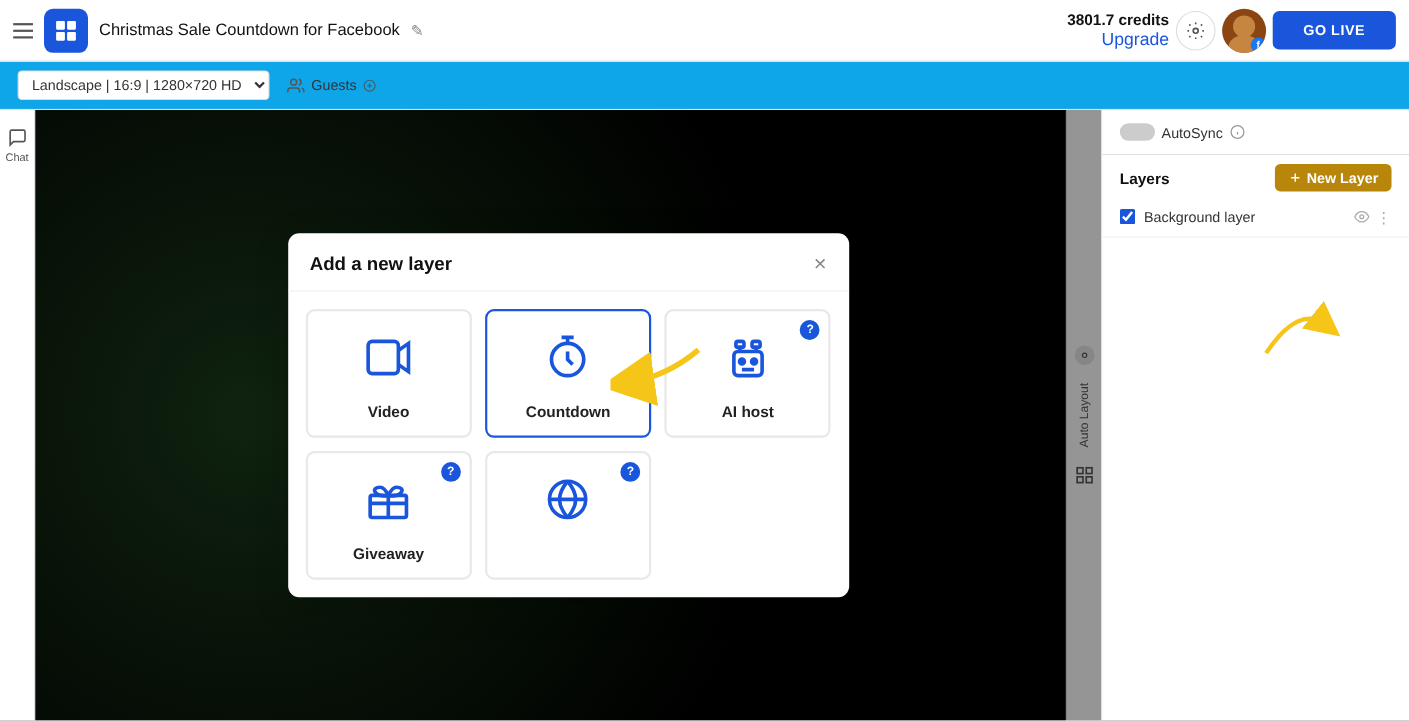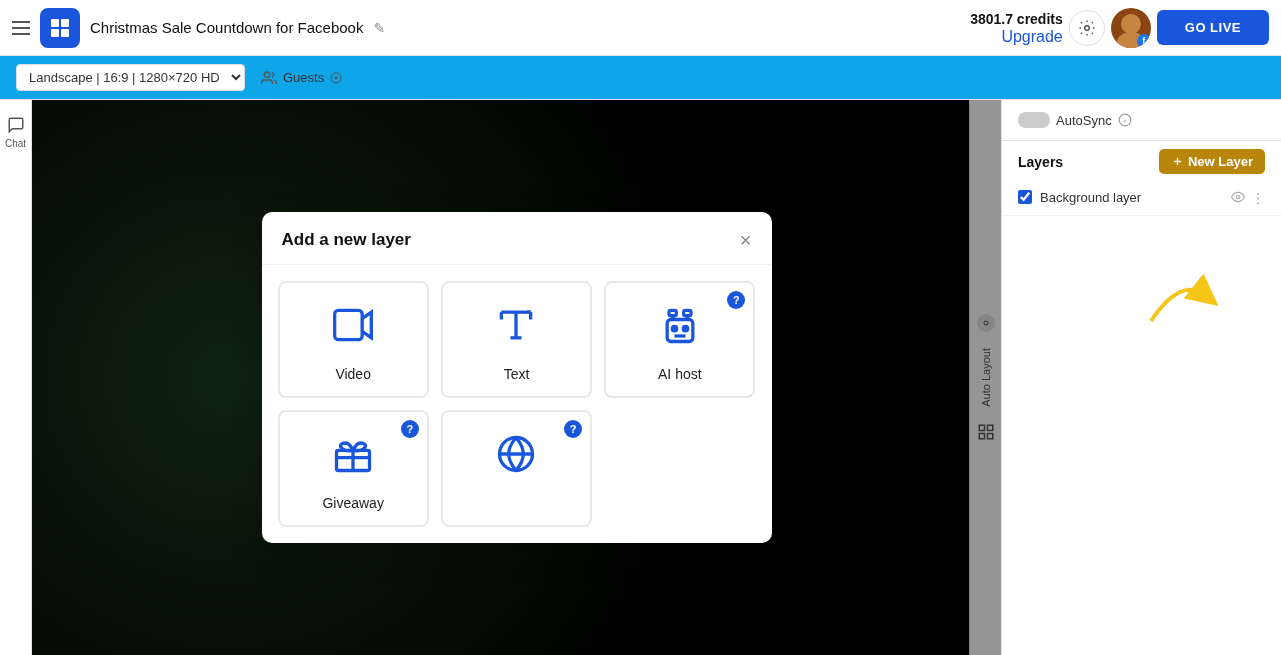--- a/index.html
+++ b/index.html
@@ -94,21 +94,21 @@
       display: grid; grid-template-columns: repeat(3, 1fr);
       gap: 12px; padding: 16px;
     }
     .layer-card {
       border: 2px solid #e8e8e8; border-radius: 8px; padding: 20px 12px 14px;
       display: flex; flex-direction: column; align-items: center; gap: 10px;
       cursor: pointer; position: relative; transition: border-color 0.15s;
     }
     .layer-card.selected { border-color: #1a56db; border-width: 2px; }
     .layer-card .card-icon { font-size: 36px; color: #1a56db; }
-    .layer-card .card-label { font-size: 14px; font-weight: 400; color: #222; }
+    .layer-card .card-label { font-size: 14px; font-weight: 700; color: #222; }
     .badge-question {
       position: absolute; top: 8px; right: 8px;
       width: 18px; height: 18px; background: #1a56db; border-radius: 50%;
       color: #fff; font-size: 11px; font-weight: 700;
       display: flex; align-items: center; justify-content: center;
     }
     
     .new-layer-arrow {
       position: absolute; top: 125px; right: 60px;
       pointer-events: none;
@@ -198,32 +198,38 @@
         <div class="modal-grid" id="modal-grid">
 
         <div class="layer-card">
 
     <div class="card-icon"><svg width="44" height="44" viewBox="0 0 24 24" fill="none" stroke="#1a56db" stroke-width="1.8">
                   <rect x="2" y="4" width="15" height="16" rx="2"></rect>
                   <polyline points="17 8.5 22 5 22 19 17 15.5"></polyline>
                 </svg></div>
     <span class="card-label">Video</span>
   </div>
-            <div class="layer-card">
-
-    <div class="card-icon"><svg width="44" height="44" viewBox="0 0 24 24" fill="none" stroke="#1a56db" stroke-width="1.8">
-                  <line x1="4" y1="5" x2="20" y2="5"></line>
-                  <line x1="12" y1="5" x2="12" y2="19"></line>
-                  <polyline points="9 19 15 19"></polyline>
-                  <line x1="20" y1="5" x2="20" y2="9"></line>
-                  <polyline points="20 5 18 5"></polyline>
-                  <line x1="4" y1="5" x2="4" y2="9"></line>
-                </svg></div>
-    <span class="card-label">Text</span>
-  </div>
+            <div class="layer-card selected" style="position: relative;">
+
+    <div class="card-icon"><svg width="44" height="44" viewBox="0 0 24 24" fill="none" stroke="#1a56db" stroke-width="1.8">
+                  <circle cx="12" cy="13" r="8"></circle>
+                  <polyline points="12 9 12 13 14.5 15.5"></polyline>
+                  <path d="M9 2h6"></path>
+                  <line x1="12" y1="2" x2="12" y2="5"></line>
+                </svg></div>
+    <span class="card-label">Countdown</span>
+  <svg width="90" height="70" viewBox="0 0 90 70" style="position: absolute; right: -55px; top: 20px; pointer-events: none; z-index: 200;">
+    <defs>
+      <marker id="ah1" markerWidth="10" markerHeight="10" refX="5" refY="5" orient="auto">
+        <polygon points="0 0, 10 5, 0 10" fill="#f5c518"></polygon>
+      </marker>
+    </defs>
+    <path d="M 80 15 Q 50 40 15 45" stroke="#f5c518" stroke-width="5" fill="none" marker-end="url(#ah1)"></path>
+  </svg>
+            </div>
             <div class="layer-card">
     <div class="badge-question">?</div>
     <div class="card-icon"><svg width="44" height="44" viewBox="0 0 24 24" fill="none" stroke="#1a56db" stroke-width="1.8">
                   <rect x="5" y="9" width="14" height="12" rx="2"></rect>
                   <circle cx="9" cy="14" r="1.2" fill="#1a56db"></circle>
                   <circle cx="15" cy="14" r="1.2" fill="#1a56db"></circle>
                   <path d="M9 18h6"></path>
                   <line x1="8" y1="9" x2="8" y2="6"></line>
                   <line x1="16" y1="9" x2="16" y2="6"></line>
                   <rect x="6" y="4" width="4" height="3" rx="1"></rect>

